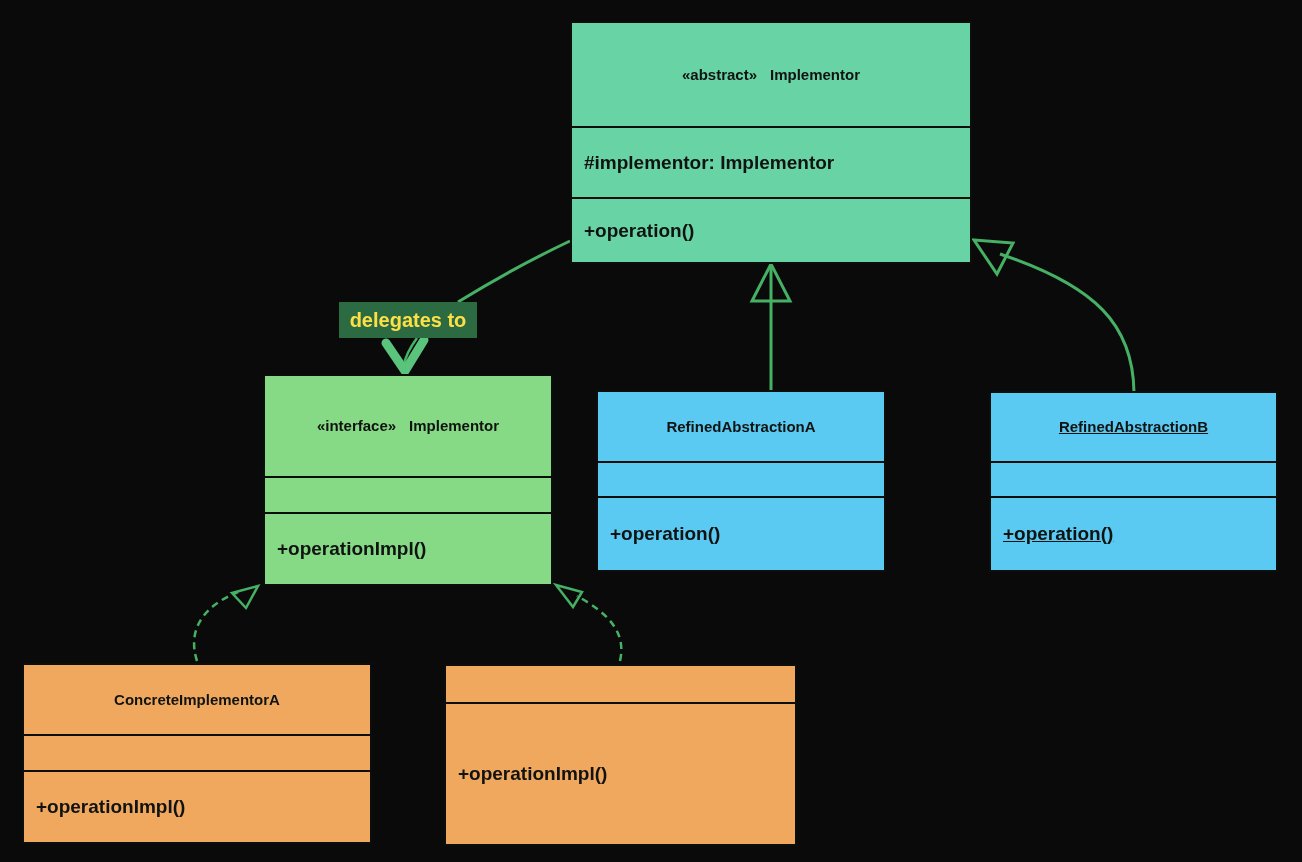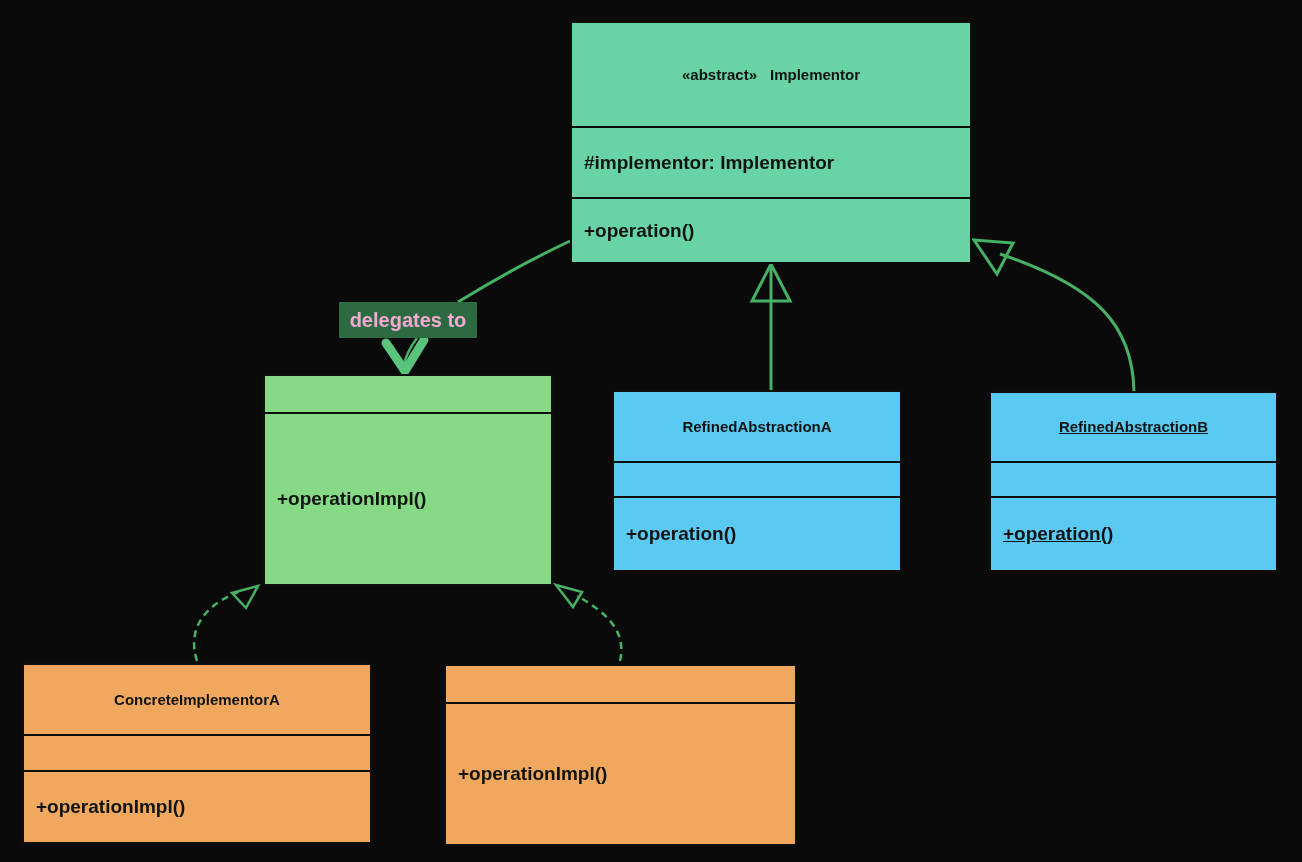--- a/index.html
+++ b/index.html
@@ -54,21 +54,21 @@
     font-size: 19px;
     padding-left: 12px;
   }
   .edge-label {
     position: absolute;
     left: 339px;
     top: 302px;
     width: 138px;
     height: 36px;
     background: #2c6a41;
-    color: #f9a8d4;
+    color: #fde047;
     font-size: 20px;
     font-weight: 700;
     display: flex;
     align-items: center;
     justify-content: center;
   }
 </style>
 </head>
 <body>
 
@@ -110,29 +110,33 @@
     </div>
     <div class="sec sec-members" style="height:71px;">
       <span>#implementor: Implementor</span>
     </div>
     <div class="sec sec-members" style="flex:1;">
       <span>+operation()</span>
     </div>
   </div>
 
   <div class="uml-class fill-interface" style="left:263px; top:374px; width:290px; height:212px;">
+    <div class="sec sec-title" style="height:100px;">
+      <div>«interface»</div>
+      <div>Implementor</div>
+    </div>
     <div class="sec sec-members" style="height:36px;">
       <span></span>
     </div>
     <div class="sec sec-members" style="flex:1;">
       <span>+operationImpl()</span>
     </div>
   </div>
 
-  <div class="uml-class fill-refined" style="left:612px; top:390px; width:290px; height:182px;">
+  <div class="uml-class fill-refined" style="left:596px; top:390px; width:290px; height:182px;">
     <div class="sec sec-title" style="height:69px;">
       <div>RefinedAbstractionA</div>
     </div>
     <div class="sec sec-members" style="height:35px;">
       <span></span>
     </div>
     <div class="sec sec-members" style="flex:1;">
       <span>+operation()</span>
     </div>
   </div>

